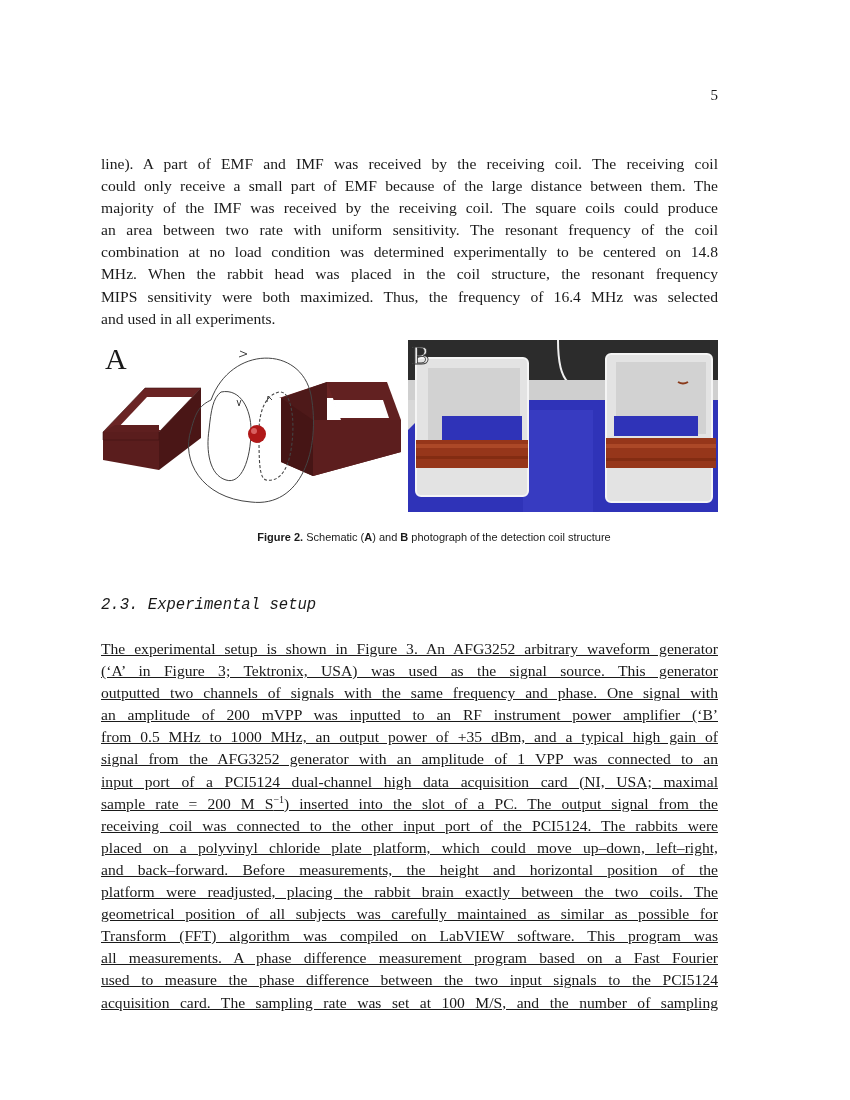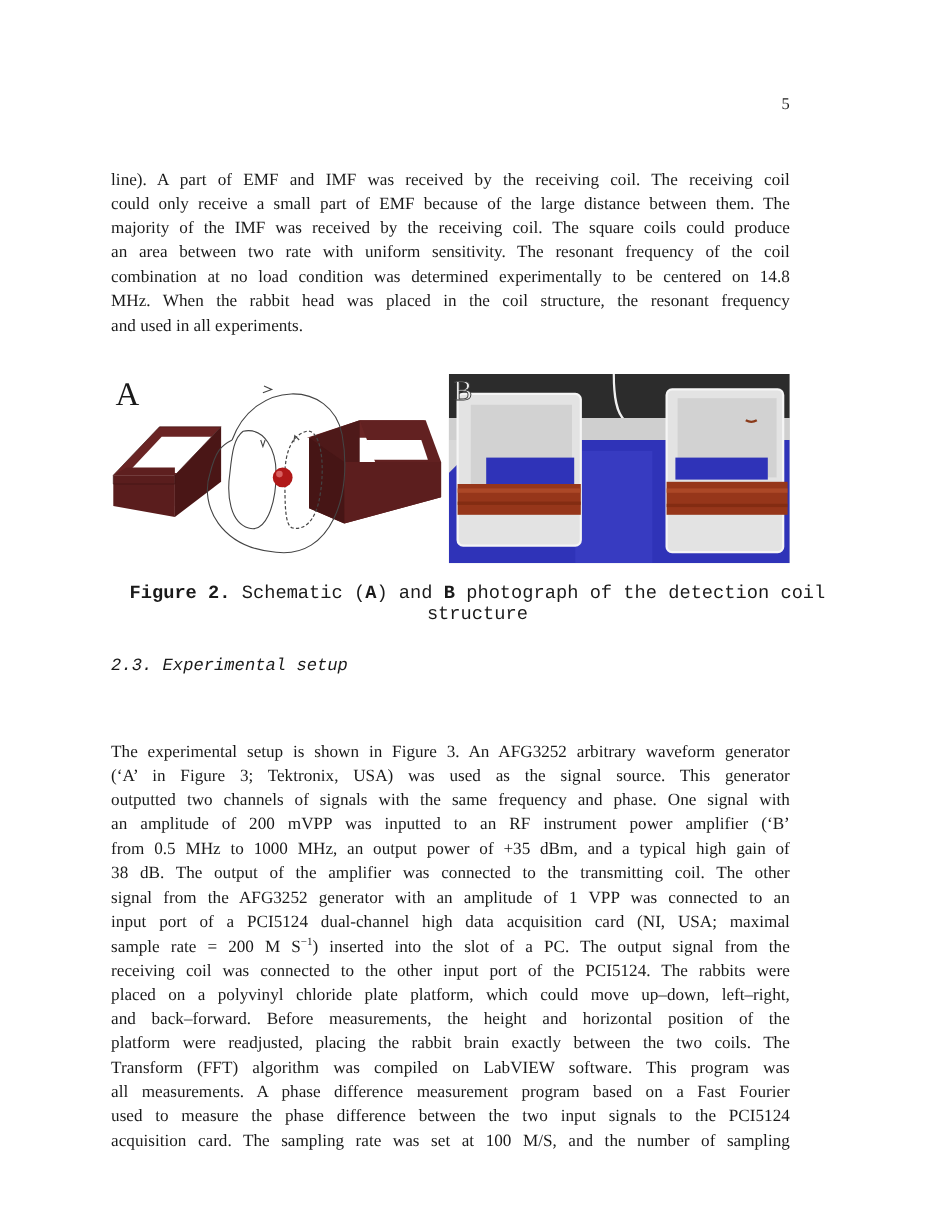--- a/index.html
+++ b/index.html
@@ -9,38 +9,39 @@
               font-family: "Liberation Serif", serif; font-size: 15px; }
   .para { position: absolute; left: 101px; width: 617px;
           font-family: "Liberation Serif", serif; font-size: 15.6px; line-height: 22.1px;
           text-align: justify; margin-top: 32px; }
   .line { display: block; white-space: nowrap; text-align: justify; text-align-last: justify; }
   .line.last { text-align-last: left; }
   .fig-a { position: absolute; left: 101px; top: 340px; width: 304px; height: 172px; background: #fff; }
   .fig-b { position: absolute; left: 408px; top: 340px; width: 310px; height: 172px; background: #d9d9d9; overflow: hidden; }
   .panel-label { position: absolute; font-family: "Liberation Serif", serif; }
   .caption { position: absolute; top: 531px; left: 101px; width: 666px; text-align: center;
-             font-family: Liberation Mono, monospace; font-size: 17px; }
+             font-family: Liberation Sans, sans-serif; font-size: 11px; }
   .caption b { font-weight: bold; }
   .subsection { position: absolute; top: 596px; left: 101px;
                 font-family: Liberation Mono, monospace; font-style: italic; font-size: 15.6px; }
   sup { font-size: 10px; vertical-align: 6px; line-height: 0; }
 </style>
 </head>
 <body>
 
 <div class="page-num">5</div>
 
 <div class="para" style="top:121px;">
   <span class="line">line). A part of EMF and IMF was received by the receiving coil. The receiving coil</span>
   <span class="line">could only receive a small part of EMF because of the large distance between them. The</span>
   <span class="line">majority of the IMF was received by the receiving coil. The square coils could produce</span>
   <span class="line">an area between two rate with uniform sensitivity. The resonant frequency of the coil</span>
   <span class="line">combination at no load condition was determined experimentally to be centered on 14.8</span>
   <span class="line">MHz. When the rabbit head was placed in the coil structure, the resonant frequency</span>
+  <span class="line">MIPS sensitivity were both maximized. Thus, the frequency of 16.4 MHz was selected</span>
   <span class="line last">and used in all experiments.</span>
 </div>
 
 <div class="fig-a">
   <span class="panel-label" style="left:4px; top:2px; font-size:30px;">A</span>
   <svg width="304" height="172" viewBox="0 0 304 172" style="position:absolute;left:0;top:0;">
 
     <g>
       <polygon points="2,92 44,48 100,48 58,92" fill="#6a2424"></polygon>
       <polygon points="15,90 46,57 92,57 60,90" fill="#ffffff"></polygon>
@@ -98,31 +99,31 @@
   </svg>
   <span class="panel-label" style="left:4px; top:1px; font-size:26px; color:#eaeaea; -webkit-text-stroke:0.8px #333;">B</span>
 </div>
 
 <div class="caption">
   <b>Figure 2.</b><span> Schematic (</span><b>A</b><span>) and </span><b>B</b><span> photograph of the detection coil structure</span>
 </div>
 
 <div class="subsection">2.3. Experimental setup</div>
 
-<div class="para" style="top:641px;">
+<div class="para" style="top:606px;text-decoration:underline;">
   <span class="line">The experimental setup is shown in Figure 3. An AFG3252 arbitrary waveform generator</span>
   <span class="line">(‘A’ in Figure 3; Tektronix, USA) was used as the signal source. This generator</span>
   <span class="line">outputted two channels of signals with the same frequency and phase. One signal with</span>
   <span class="line">an amplitude of 200 mVPP was inputted to an RF instrument power amplifier (‘B’</span>
   <span class="line">from 0.5 MHz to 1000 MHz, an output power of +35 dBm, and a typical high gain of</span>
-  <span class="line">38 dB. The output of the amplifier was connected to the transmitting coil. The other</span>
   <span class="line">signal from the AFG3252 generator with an amplitude of 1 VPP was connected to an</span>
   <span class="line">input port of a PCI5124 dual-channel high data acquisition card (NI, USA; maximal</span>
   <span class="line"><span>sample rate = 200 M S</span><sup>−1</sup><span>) inserted into the slot of a PC. The output signal from the</span></span>
   <span class="line">receiving coil was connected to the other input port of the PCI5124. The rabbits were</span>
   <span class="line">placed on a polyvinyl chloride plate platform, which could move up–down, left–right,</span>
   <span class="line">and back–forward. Before measurements, the height and horizontal position of the</span>
   <span class="line">platform were readjusted, placing the rabbit brain exactly between the two coils. The</span>
+  <span class="line">geometrical position of all subjects was carefully maintained as similar as possible for</span>
   <span class="line">Transform (FFT) algorithm was compiled on LabVIEW software. This program was</span>
   <span class="line">all measurements. A phase difference measurement program based on a Fast Fourier</span>
   <span class="line">used to measure the phase difference between the two input signals to the PCI5124</span>
   <span class="line">acquisition card. The sampling rate was set at 100 M/S, and the number of sampling</span>
 </div>
 
 </body></html>

